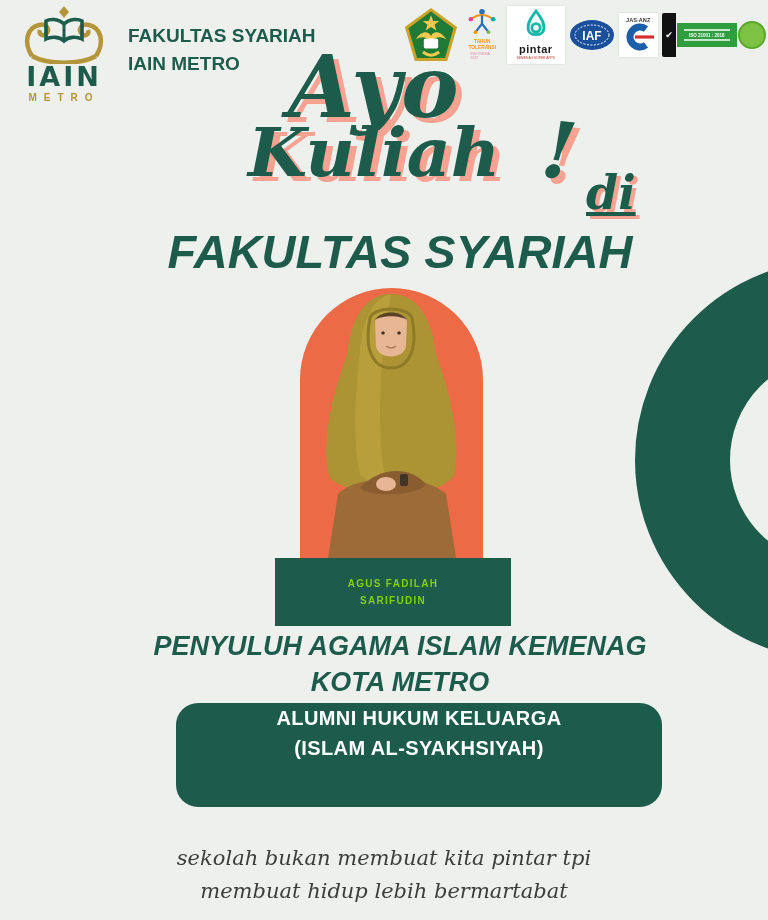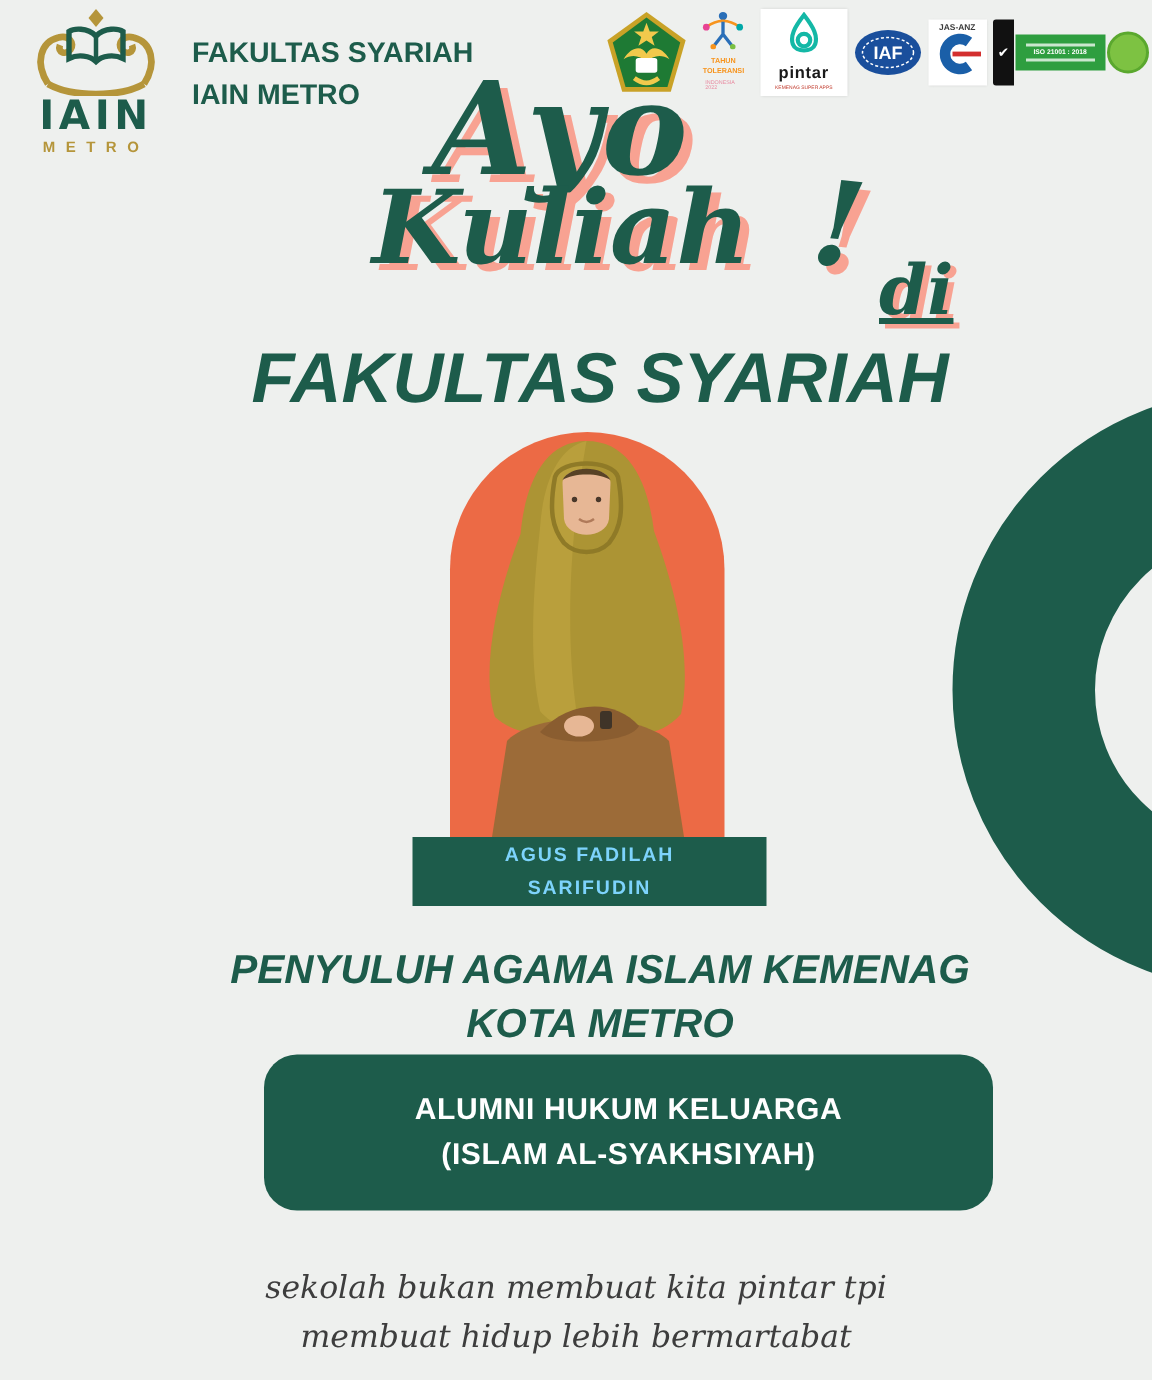--- a/index.html
+++ b/index.html
@@ -42,28 +42,28 @@
   .w-kuliah{left:248px;top:118px;font-size:68px;}
   .w-excl{left:542px;top:112px;font-size:78px;transform:rotate(6deg);}
   .w-di{left:586px;top:170px;font-size:46px;text-shadow:4px 3px 0 #f8a292;text-decoration:underline;}
   .fak-title{position:absolute;left:0;top:224px;width:800px;text-align:center;color:#1d5c4b;
              font-style:italic;font-weight:800;font-size:47px;letter-spacing:0;
              font-family:"Liberation Sans",sans-serif;}
 
   
   .photo-arch{position:absolute;left:300px;top:288px;width:183px;height:270px;background:#ec6a45;
               border-radius:92px 92px 0 0;overflow:hidden;}
-  .name-banner{position:absolute;left:275px;top:558px;width:236px;height:46px;background:#1d5c4b;
-               color:#7dd3fc;display:flex;flex-direction:column;align-items:center;justify-content:center;
-               font-weight:700;font-size:13px;letter-spacing:1.3px;line-height:1.7;}
+  .name-banner{position:absolute;left:275px;top:558px;width:236px;height:68px;background:#1d5c4b;
+               color:#84cc16;display:flex;flex-direction:column;align-items:center;justify-content:center;
+               font-weight:700;font-size:10px;letter-spacing:1.3px;line-height:1.7;}
   .role{position:absolute;left:0;top:628px;width:800px;text-align:center;color:#1d5c4b;
         font-style:italic;font-weight:800;font-size:27px;line-height:1.35;}
   .alumni-box{position:absolute;left:176px;top:703px;width:486px;height:104px;background:#1d5c4b;
               border-radius:22px;color:#fff;display:flex;flex-direction:column;align-items:center;
-              justify-content:center;font-weight:700;font-size:20px;line-height:1.5;letter-spacing:.4px;}
+              font-weight:700;font-size:20px;line-height:1.5;letter-spacing:.4px;}
 
   
   .quote{position:absolute;left:124px;top:842px;width:520px;text-align:center;color:#3d3d3d;
          font-family:"DejaVu Serif",serif;font-style:italic;font-size:21px;line-height:1.55;}
 
   
   .donut{position:absolute;left:635px;top:260px;width:400px;height:400px;box-sizing:border-box;
          border:95px solid #1d5c4b;border-radius:50%;}
 </style>
 </head>

